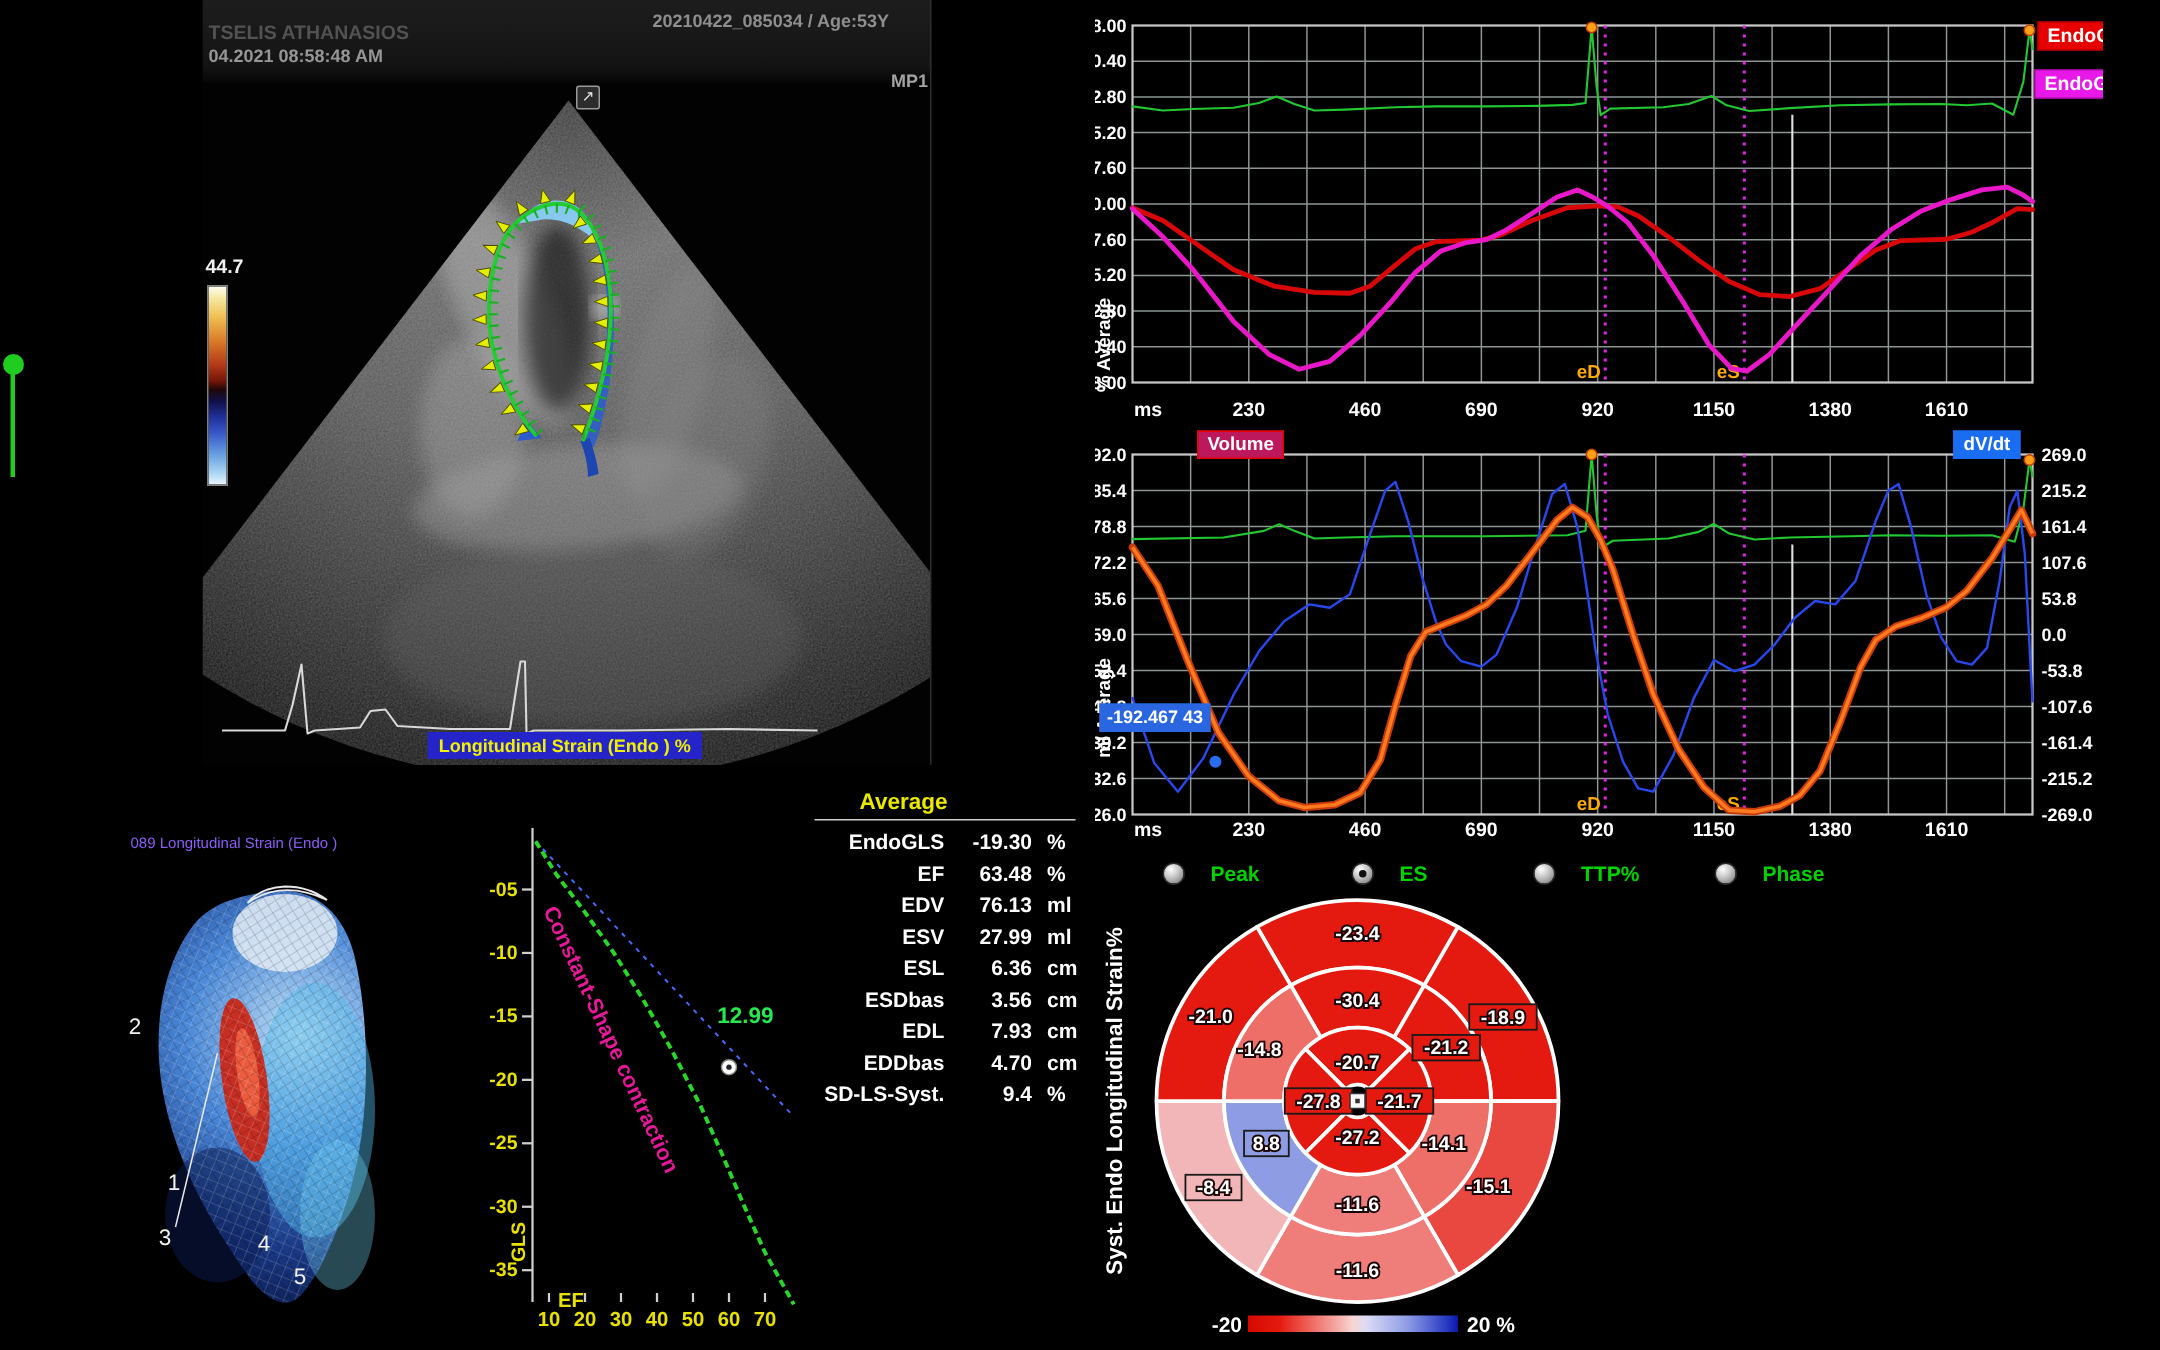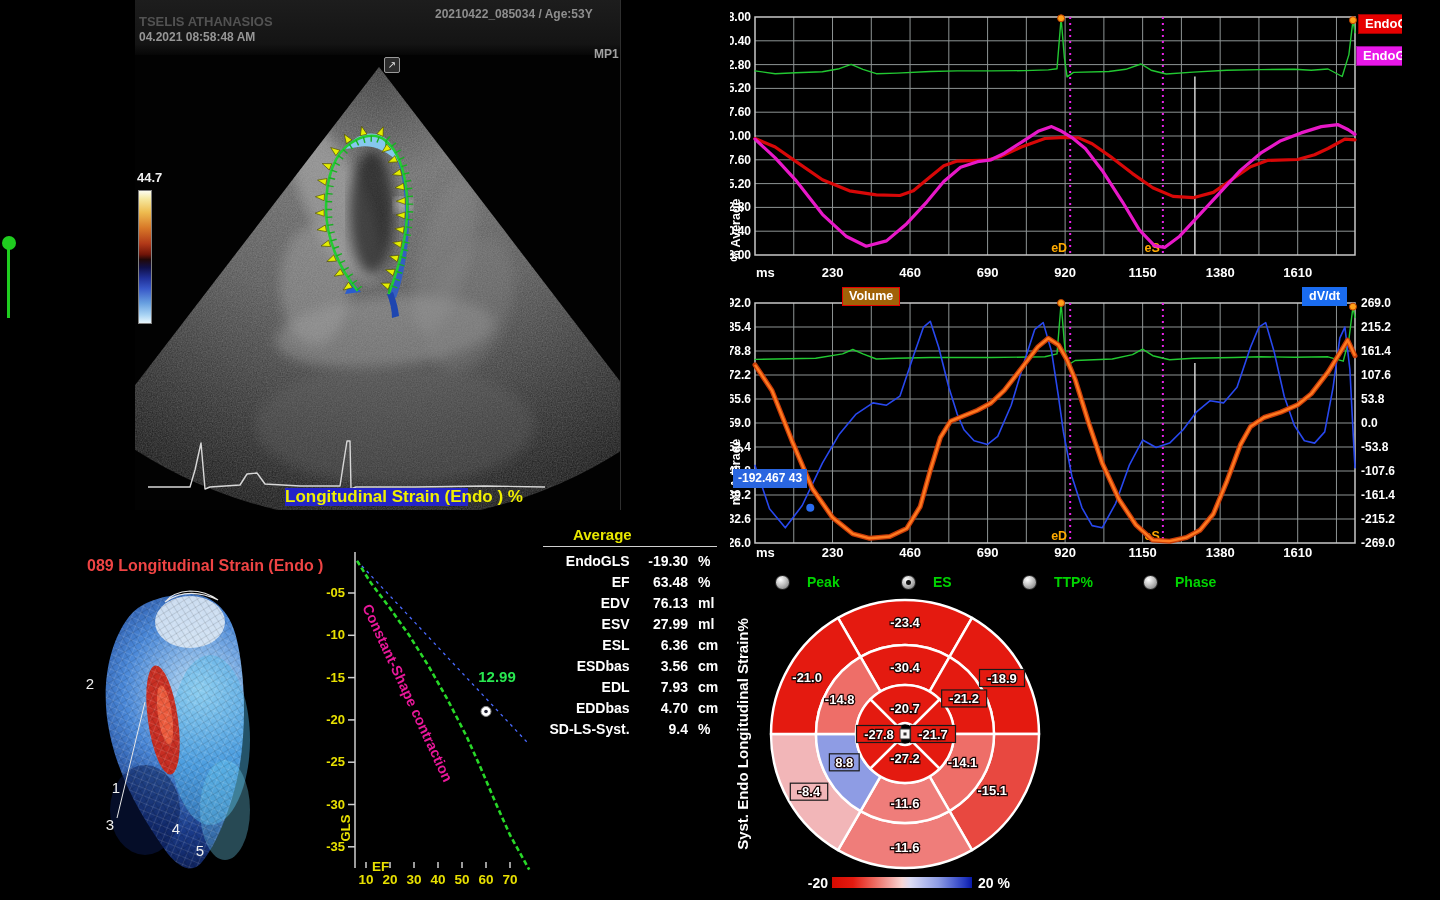--- a/index.html
+++ b/index.html
@@ -15,44 +15,44 @@
   #study-info{position:absolute;left:300px;top:7px;color:#8e8e8e;font-weight:bold;font-size:12px;white-space:nowrap;z-index:1;}
   #corner-label{position:absolute;left:471px;top:7px;color:#909090;font-weight:bold;font-size:12px;z-index:1;margin-left:19px;}
   #probe-label{position:absolute;left:459px;top:29px;color:#a2a2a2;font-weight:bold;font-size:12px;z-index:1;margin-top:18px;}
   #datetime{position:absolute;left:4px;top:30px;color:#969696;font-weight:bold;font-size:12px;white-space:nowrap;z-index:1;}
   #zoom-icon{position:absolute;left:249px;top:57px;width:14px;height:14px;background:#2c2c2c;border:1px solid #9a9a9a;border-radius:2px;
              color:#e8e8e8;font-size:10px;line-height:14px;text-align:center;z-index:2;}
   #colorbar-value{position:absolute;left:2px;top:170px;color:#f0f0f0;font-weight:bold;font-size:13px;z-index:2;}
   #colorbar{position:absolute;left:3px;top:190px;width:12px;height:132px;border:1px solid #808080;z-index:2;
     background:linear-gradient(to bottom,#fdfdf0 0%,#f5e8a0 6%,#eebc50 16%,#d87828 28%,#b03818 40%,#701408 48%,#200808 52%,#101048 58%,#203098 66%,#3858c8 74%,#68a0e0 85%,#aad4f4 94%,#e8f6fc 100%);}
   #us-caption{position:absolute;left:150px;top:488px;width:183px;height:18px;background:#2424c8;z-index:3;
-              color:#f0f000;font-weight:bold;font-size:17px;line-height:18px;text-align:center;white-space:nowrap;}
+              color:#f0f000;font-weight:bold;font-size:12px;line-height:18px;text-align:center;white-space:nowrap;}
   
   #left-marker-knob{left:2px;top:236px;width:14px;height:14px;border-radius:50%;background:#1fcc1f;}
   #left-marker-line{left:7px;top:249px;width:3px;height:69px;background:#1fcc1f;}
   
   #chart1-wrap{left:730px;top:0;width:710px;height:285px;}
   #chart2-wrap{left:730px;top:285px;width:710px;height:290px;}
   .legend{position:absolute;color:#fff;font-weight:bold;font-size:13px;padding:1px 6px 2px;border:1px solid;white-space:nowrap;}
   #legend-endogls{left:628px;top:14px;background:#e60000;border-color:#9c0000;}
   #legend-endogcs{left:626px;top:46px;background:#e818e8;border-color:#990b99;}
-  #badge-volume{left:68px;top:2px;background:#a16207;border-color:#e60000;font-size:12.5px;margin-left:44px;}
+  #badge-volume{left:68px;top:2px;background:#be185d;border-color:#e60000;font-size:12.5px;}
   #badge-dvdt{left:572px;top:2px;background:#1a6cf0;border-color:#1a6cf0;font-size:12.5px;}
   #badge-info{left:3px;top:184px;background:#2a66e0;border-color:#2a66e0;font-size:12px;padding:1px 4px 2px;}
   
   #phase-row{left:730px;top:566px;width:710px;height:30px;}
   .phase-opt{position:absolute;top:8px;display:flex;align-items:center;gap:17px;}
   .radio{width:13px;height:13px;border-radius:50%;border:1px solid #2a2a2a;
          background:radial-gradient(circle at 35% 28%,#ffffff,#c2c2c2 45%,#6e6e6e);}
   .radio .dot{display:none;width:5px;height:5px;border-radius:50%;background:#101010;margin:4px auto;}
   .radio.sel .dot{display:block;}
   .phase-label{color:#00d400;font-weight:bold;font-size:14px;}
   
   #mesh-panel{left:60px;top:550px;width:290px;height:345px;}
-  #mesh-title{position:absolute;left:27px;top:7px;color:#ef4444;font-size:16px;white-space:nowrap;font-weight:bold;}
+  #mesh-title{position:absolute;left:27px;top:7px;color:#8b5cf6;font-size:10px;white-space:nowrap;}
   
   #glsef-wrap{left:300px;top:530px;width:250px;height:370px;}
   
   #avg-table{left:540px;top:520px;width:195px;height:225px;}
   #avg-title{position:absolute;left:33px;top:6px;color:#e8e800;font-weight:bold;font-size:15px;}
   #avg-rule{position:absolute;left:3px;top:26px;width:174px;height:1px;background:#cfcfcf;}
   #avg-rows{position:absolute;left:0;top:31px;width:195px;}
   .avg-row{display:flex;height:21px;line-height:21px;color:#fff;font-weight:bold;font-size:14px;}
   .avg-label{width:92px;text-align:right;}
   .avg-value{width:60px;text-align:right;}

